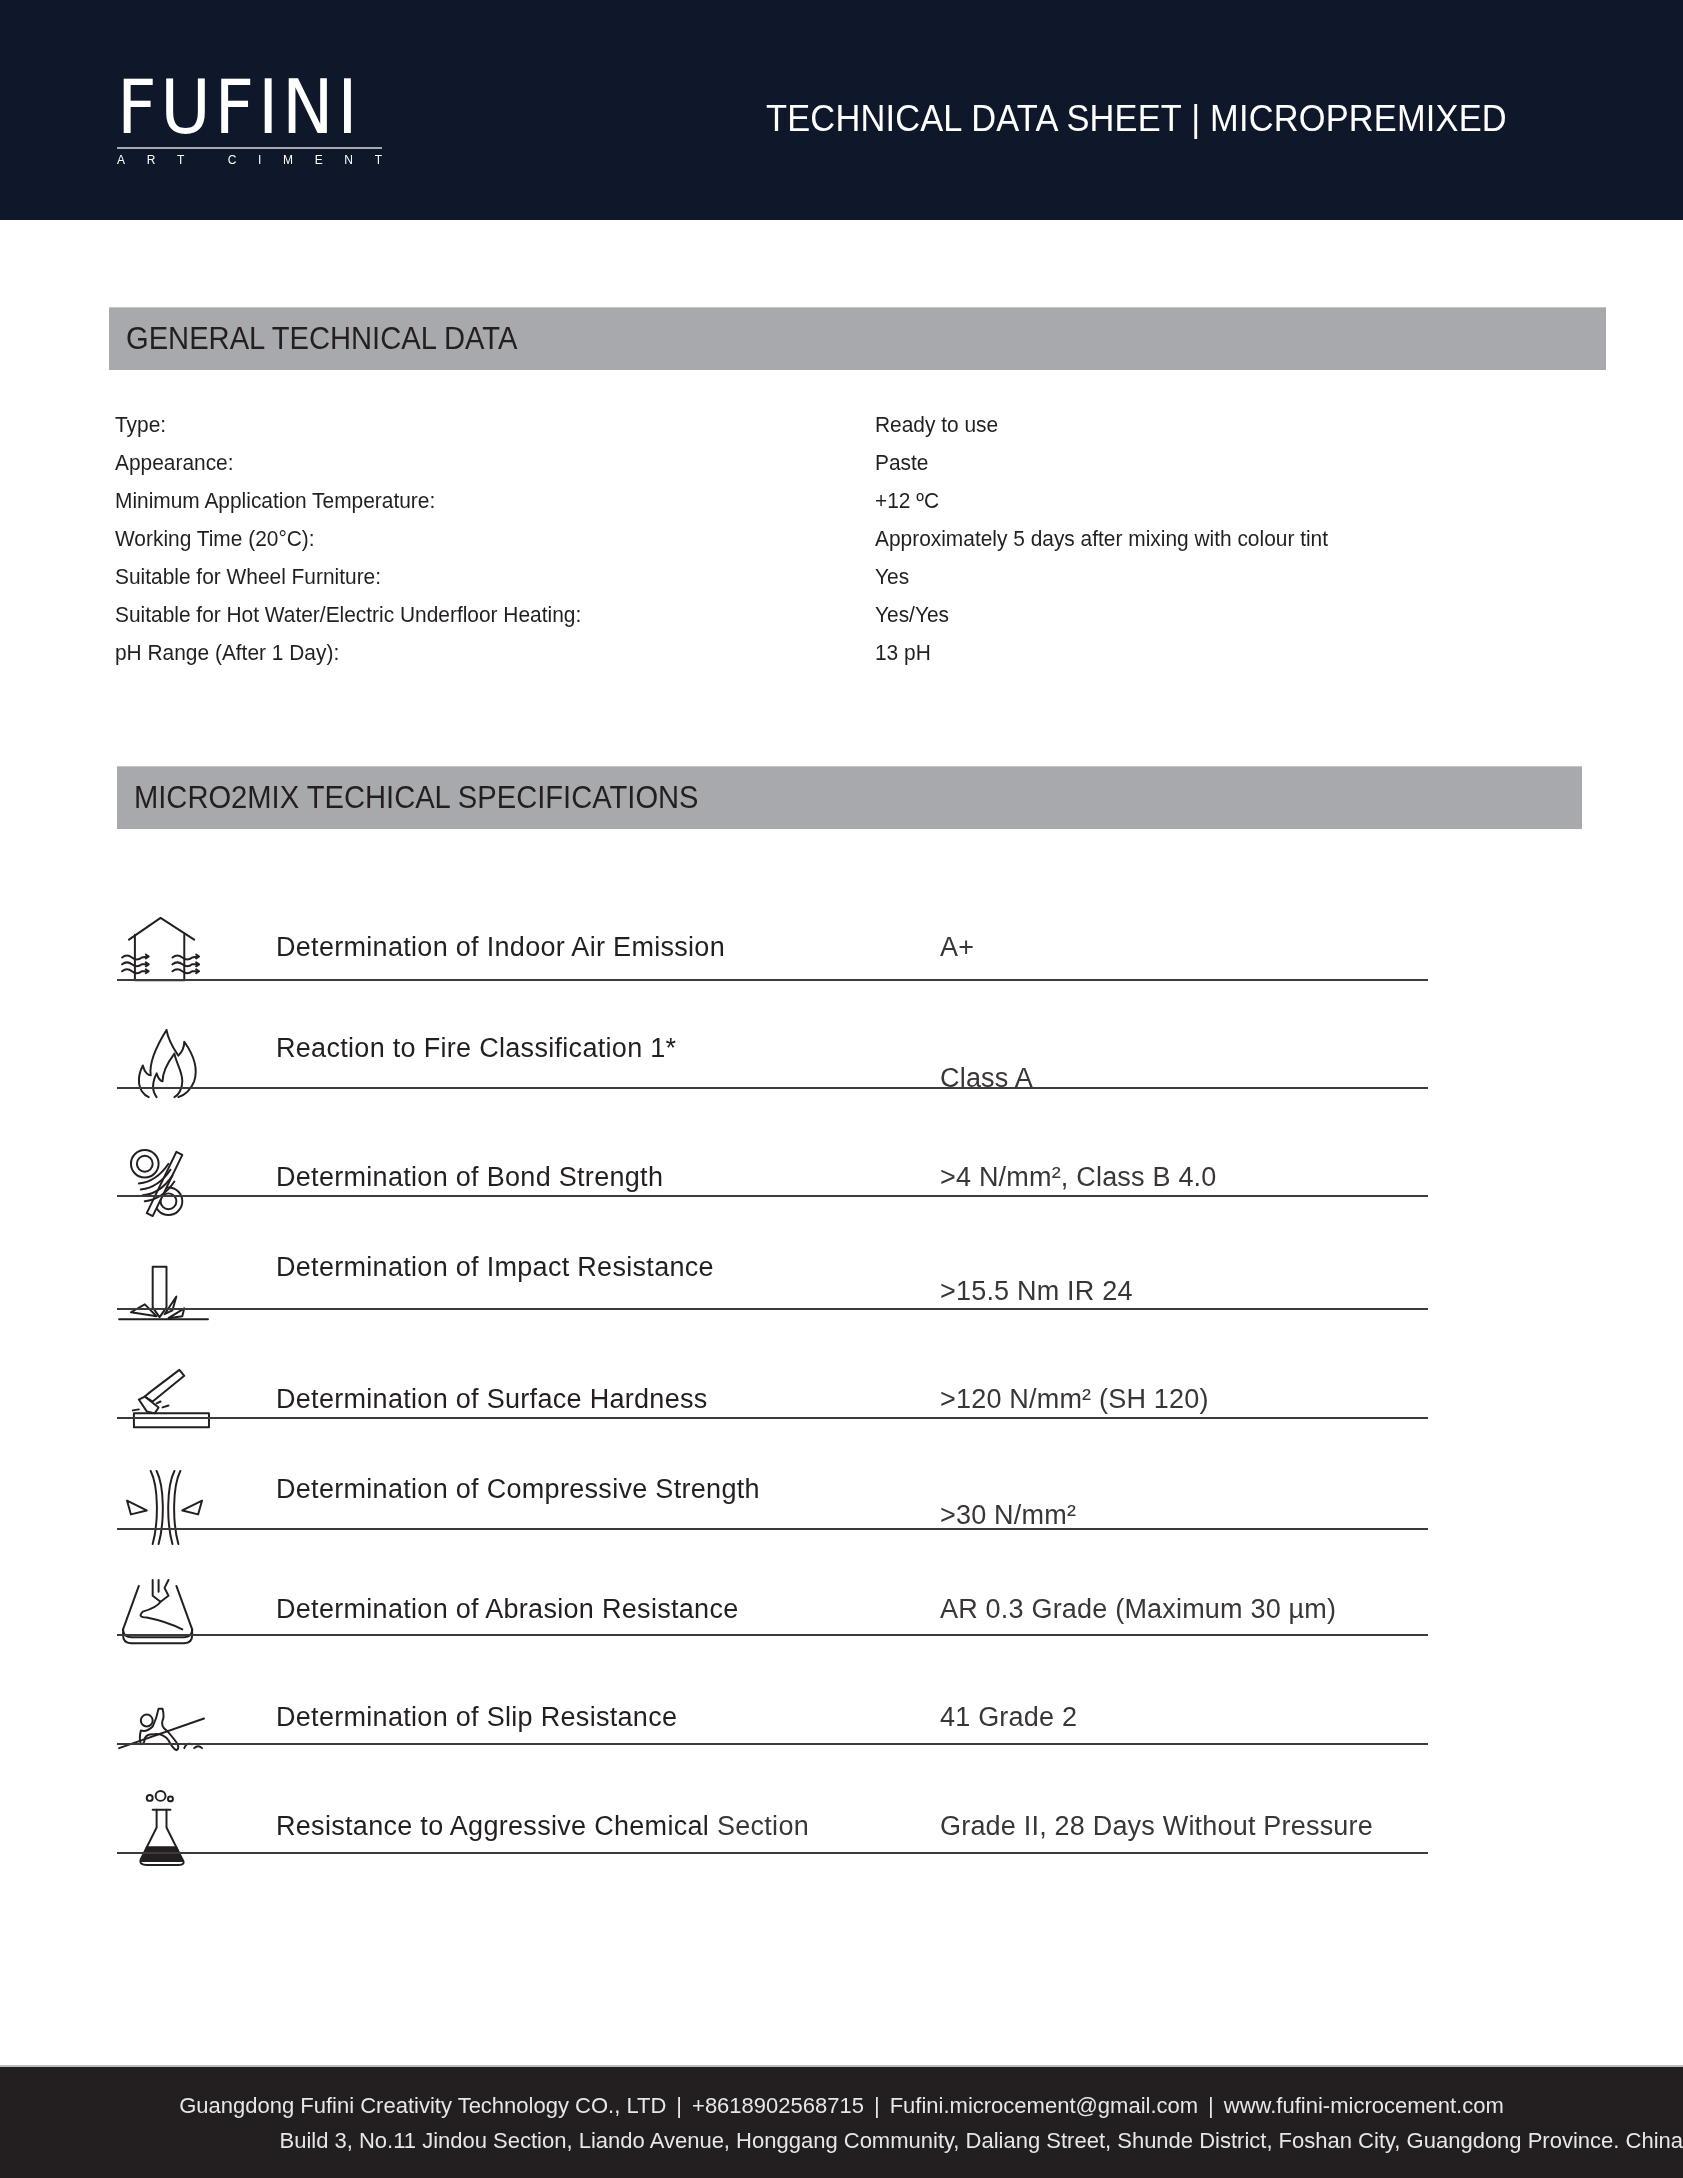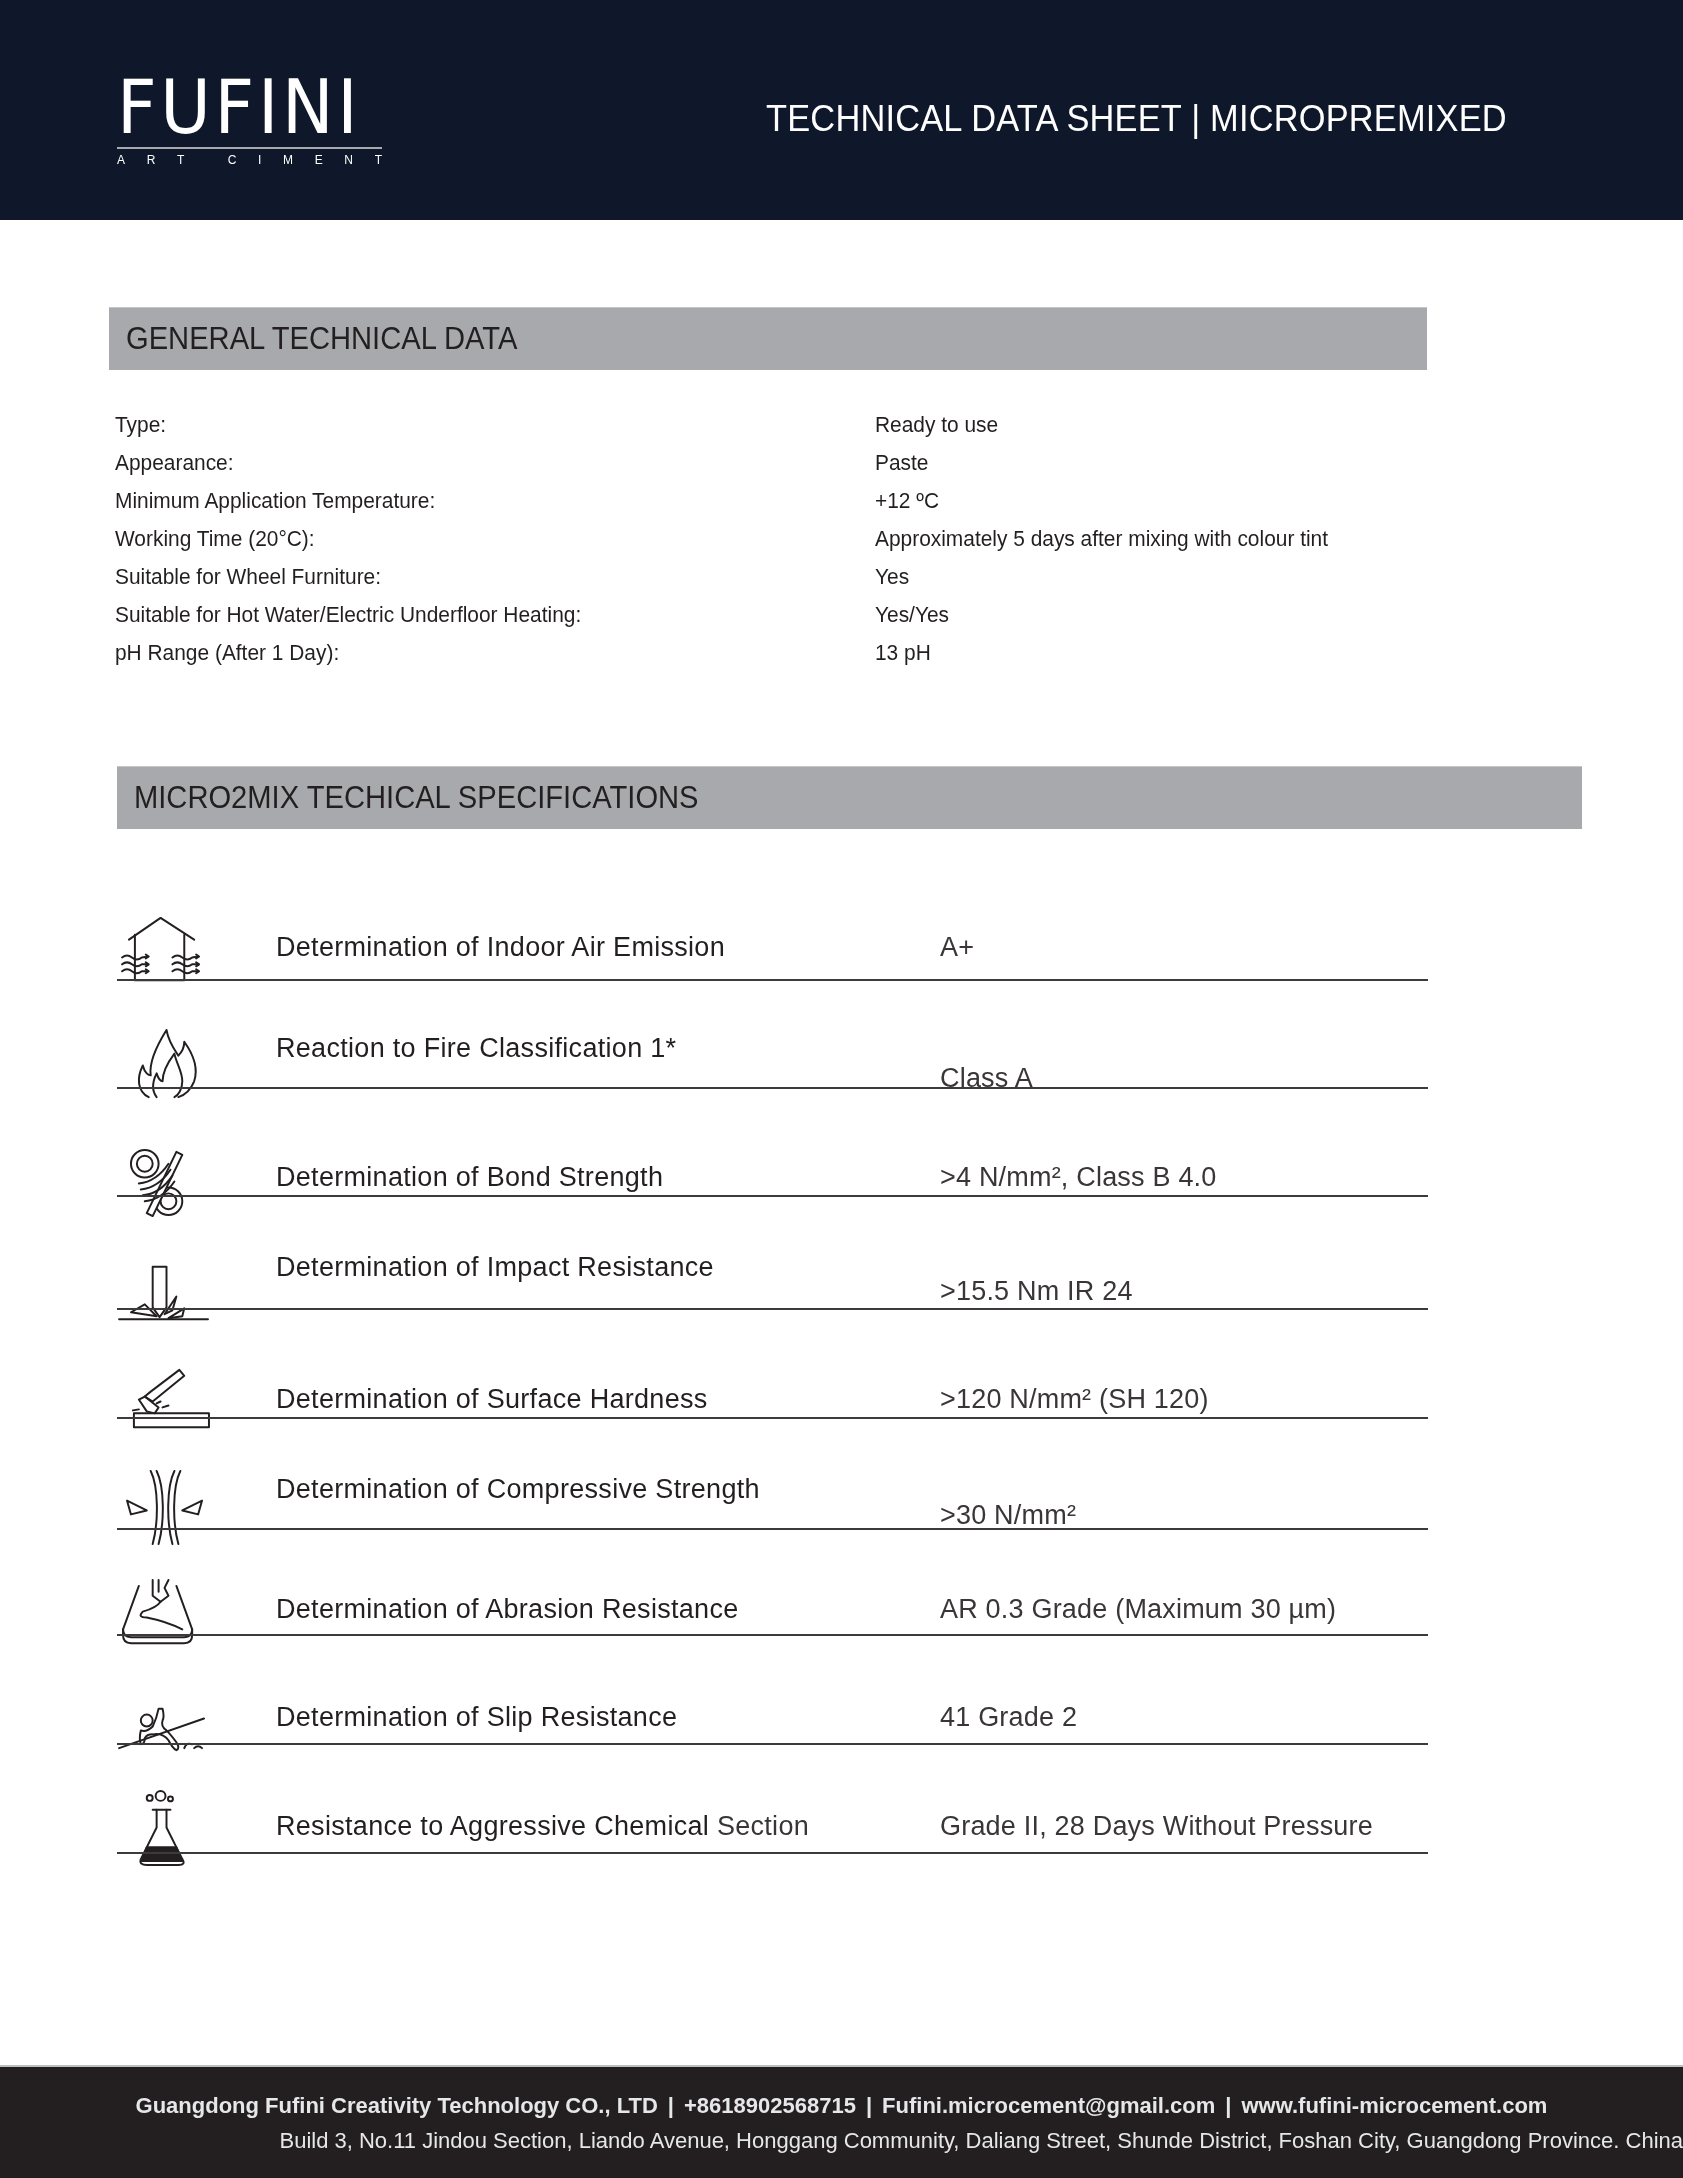--- a/index.html
+++ b/index.html
@@ -78,21 +78,21 @@
     .section-bar .bar-title {
       position: absolute;
       left: 17px; top: 10px;
       font-size: 31px;
       line-height: 42px;
       color: #231f20;
       white-space: nowrap;
       transform: scaleX(0.94);
       transform-origin: left top;
     }
-    .bar-general { left: 109px; top: 307px; width: 1318px; }
+    .bar-general { left: 109px; top: 307px; width: 1465px; padding-left: 32px; }
     .bar-specs   { left: 117px; top: 766px; width: 1465px; }
     
     .general-list {
       position: absolute;
       left: 115px; top: 406px;
       width: 1485px;
     }
     .gen-row {
       position: relative;
       height: 38px;
@@ -165,21 +165,21 @@
     .footer-line {
       position: absolute;
       left: 0; width: 1683px;
       text-align: center;
       color: #e6e7e8;
       font-size: 22px;
       line-height: 30px;
       white-space: nowrap;
       font-weight: 300;
     }
-    .footer-line-1 { top: 24px; font-weight: bold; }
+    .footer-line-1 { top: 24px; }
     .footer-line-2 { top: 59px; text-align: right; }
     .sep { padding: 0 10px; }
   </style>
 </head>
 <body>
 
 <div class="header">
   <div class="logo">
     <span class="logo-word">FUFINI</span>
     <div class="logo-rule"></div>

